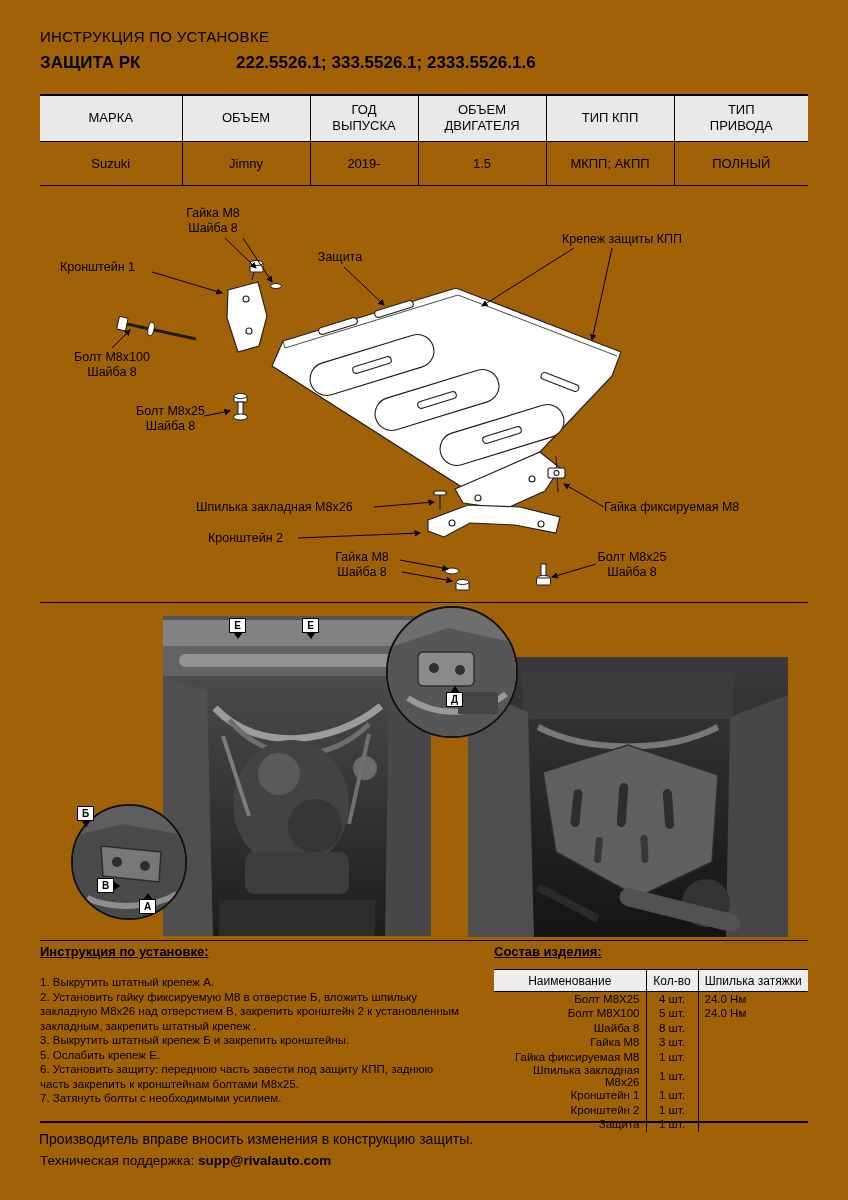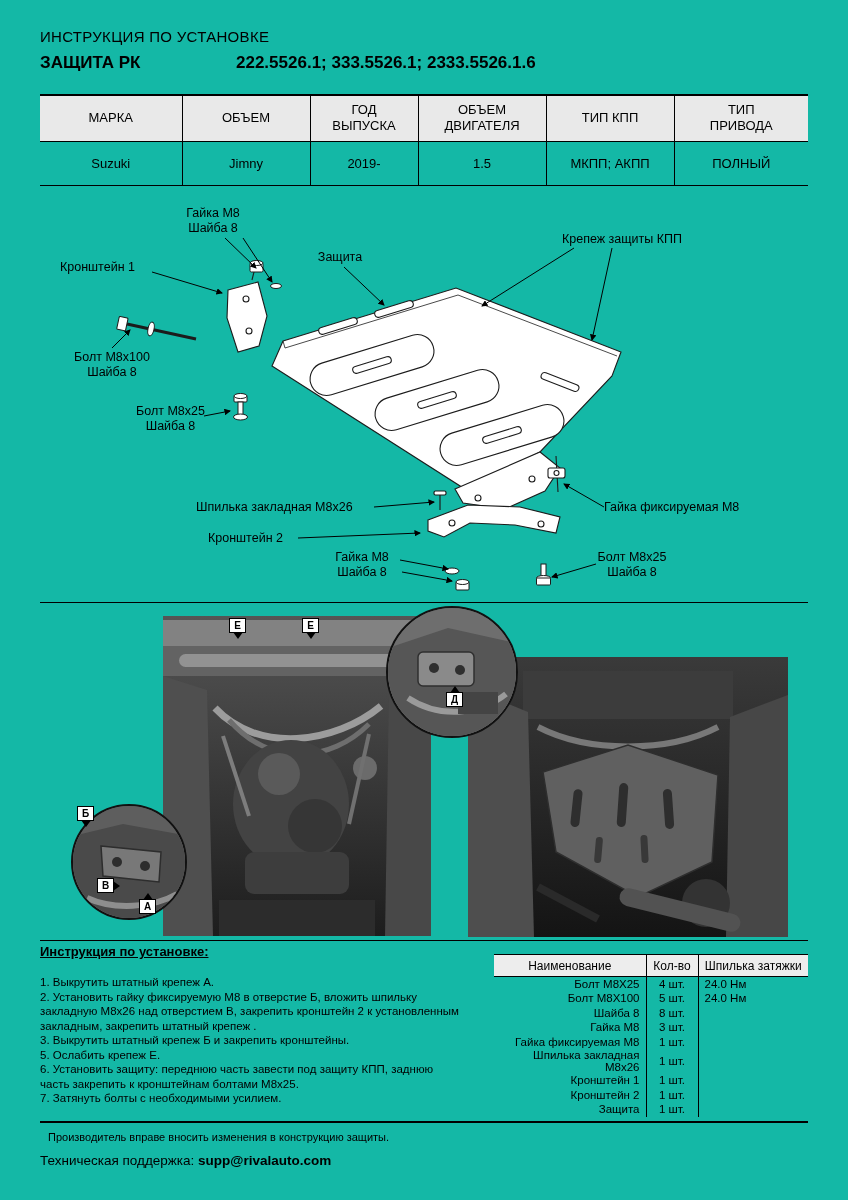--- a/index.html
+++ b/index.html
@@ -1,18 +1,18 @@
 <!DOCTYPE html>
 <html><head>
 <meta charset="utf-8">
 <style>
   * { margin:0; padding:0; box-sizing:border-box; }
   html,body { background:#fff; }
   .page {
-    position:relative; width:848px; height:1200px; background:#14b8a6;
+    position:relative; width:848px; height:1200px; background:#a16207;
     font-family:"Liberation Sans", sans-serif; color:#000; overflow:hidden;
   }
   
   .doc-title { position:absolute; left:40px; top:28px; font-size:15px; letter-spacing:.3px; }
   .product-row { position:absolute; left:40px; top:53px; font-size:17px; font-weight:bold; display:flex; }
   .product-name { width:196px; }
   
   table.spec { position:absolute; left:40px; top:94px; width:768px; border-collapse:collapse; table-layout:fixed; border-top:2px solid #000; }
   table.spec th, table.spec td { border-left:1px solid #000; text-align:center; vertical-align:middle; font-size:13px; font-weight:normal; }
   table.spec th:first-child, table.spec td:first-child { border-left:0; }
@@ -51,21 +51,21 @@
   .parts { position:absolute; left:494px; top:944px; width:314px; }
   table.parts-table { width:100%; border-collapse:collapse; table-layout:fixed; margin-top:10px; }
   table.parts-table th { background:#ededed; border-top:1.2px solid #000; border-bottom:1.2px solid #000;
                          font-weight:normal; font-size:12px; height:22px; text-align:center; }
   table.parts-table td { font-size:11.5px; height:14.5px; padding:0 6px; }
   table.parts-table th + th, table.parts-table td + td { border-left:1px solid #000; }
   td.pname { text-align:right; }
   td.pqty { text-align:center; padding:0; }
   td.ptorque { text-align:left; }
   
-  .footer-line1 { position:absolute; left:48px; top:1131px; font-size:11px; }
+  .footer-line1 { position:absolute; left:39px; top:1131px; font-size:14px; }
   .footer-line2 { position:absolute; left:40px; top:1153px; font-size:13.5px; }
   .footer-line2 .email { font-weight:bold; }
 </style>
 </head>
 <body>
 
 <div class="page">
 
   <div class="doc-title">ИНСТРУКЦИЯ ПО УСТАНОВКЕ</div>
   <div class="product-row">
@@ -332,20 +332,21 @@
       <p class="step">1. Выкрутить штатный крепеж А.</p>
       <p class="step">2. Установить гайку фиксируемую М8 в отверстие Б, вложить шпильку закладную М8х26 над отверстием В, закрепить кронштейн 2 к установленным закладным, закрепить штатный крепеж .</p>
       <p class="step">3. Выкрутить штатный крепеж Б и закрепить кронштейны.</p>
       <p class="step">5. Ослабить крепеж Е.</p>
       <p class="step">6. Установить защиту: переднюю часть завести под защиту КПП, заднюю часть закрепить к кронштейнам болтами М8х25.</p>
       <p class="step">7. Затянуть болты с необходимыми усилием.</p>
     </div>
   </div>
 
   <div class="parts">
+    <div class="section-title">Состав изделия:</div>
     <table class="parts-table">
       <colgroup>
           <col style="width:152px">
           <col style="width:52px">
           <col style="width:110px">
         </colgroup>
       <thead>
         <tr>
           <th>Наименование</th>
           <th>Кол-во</th>

